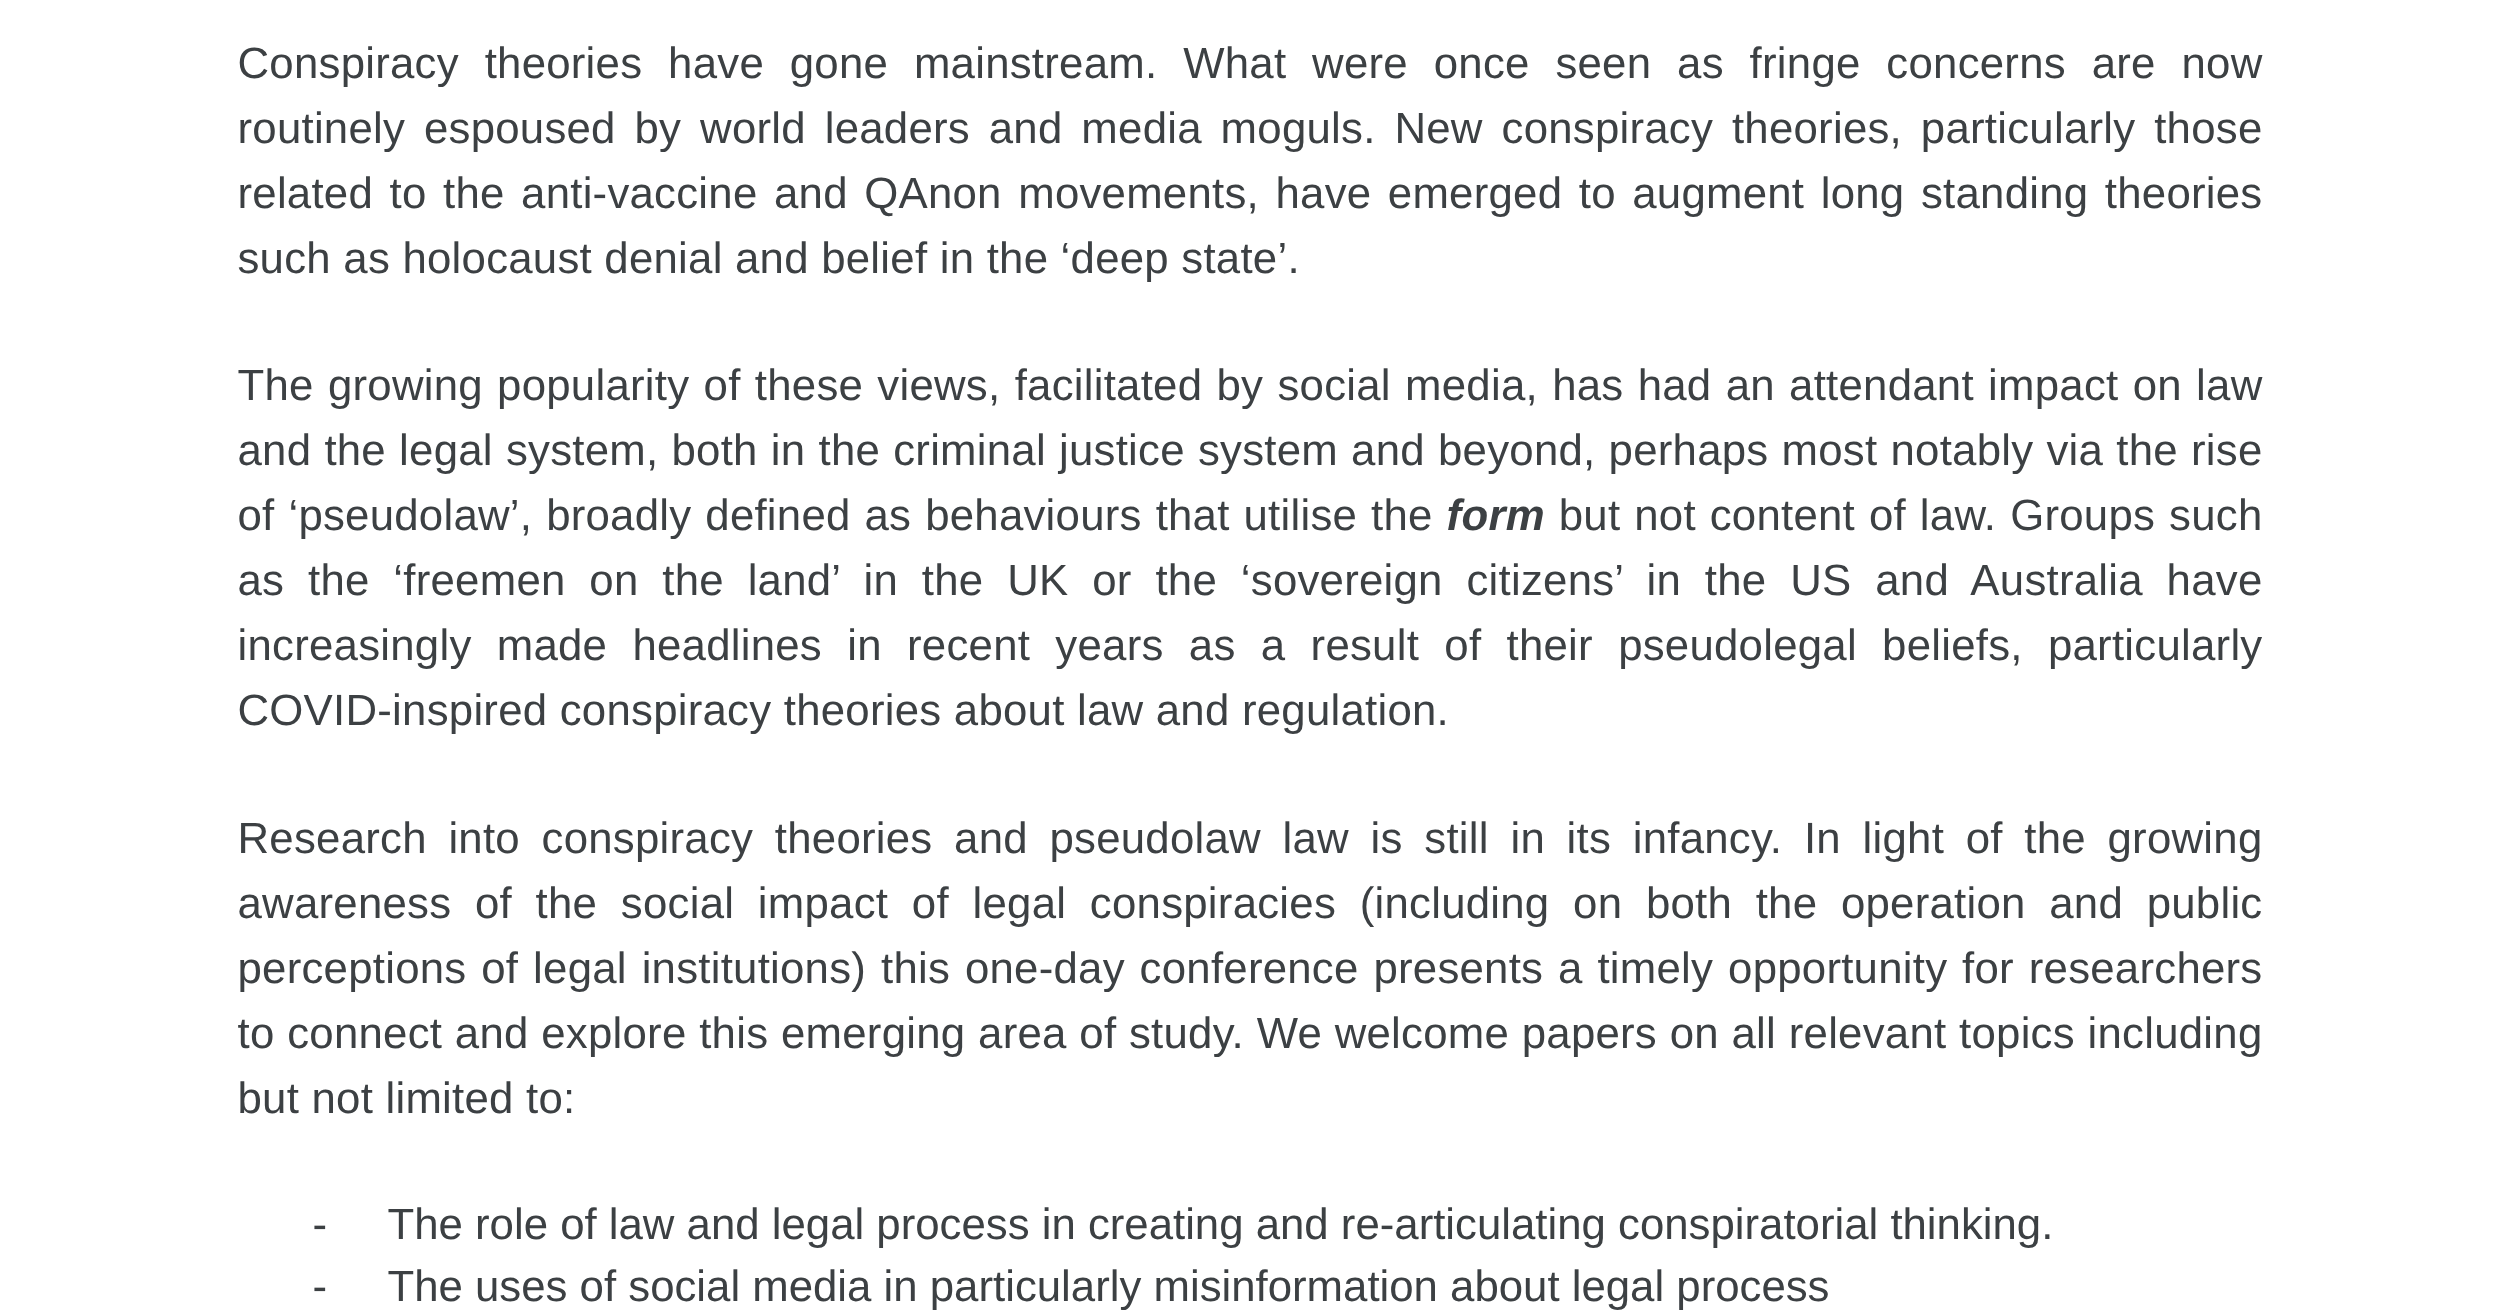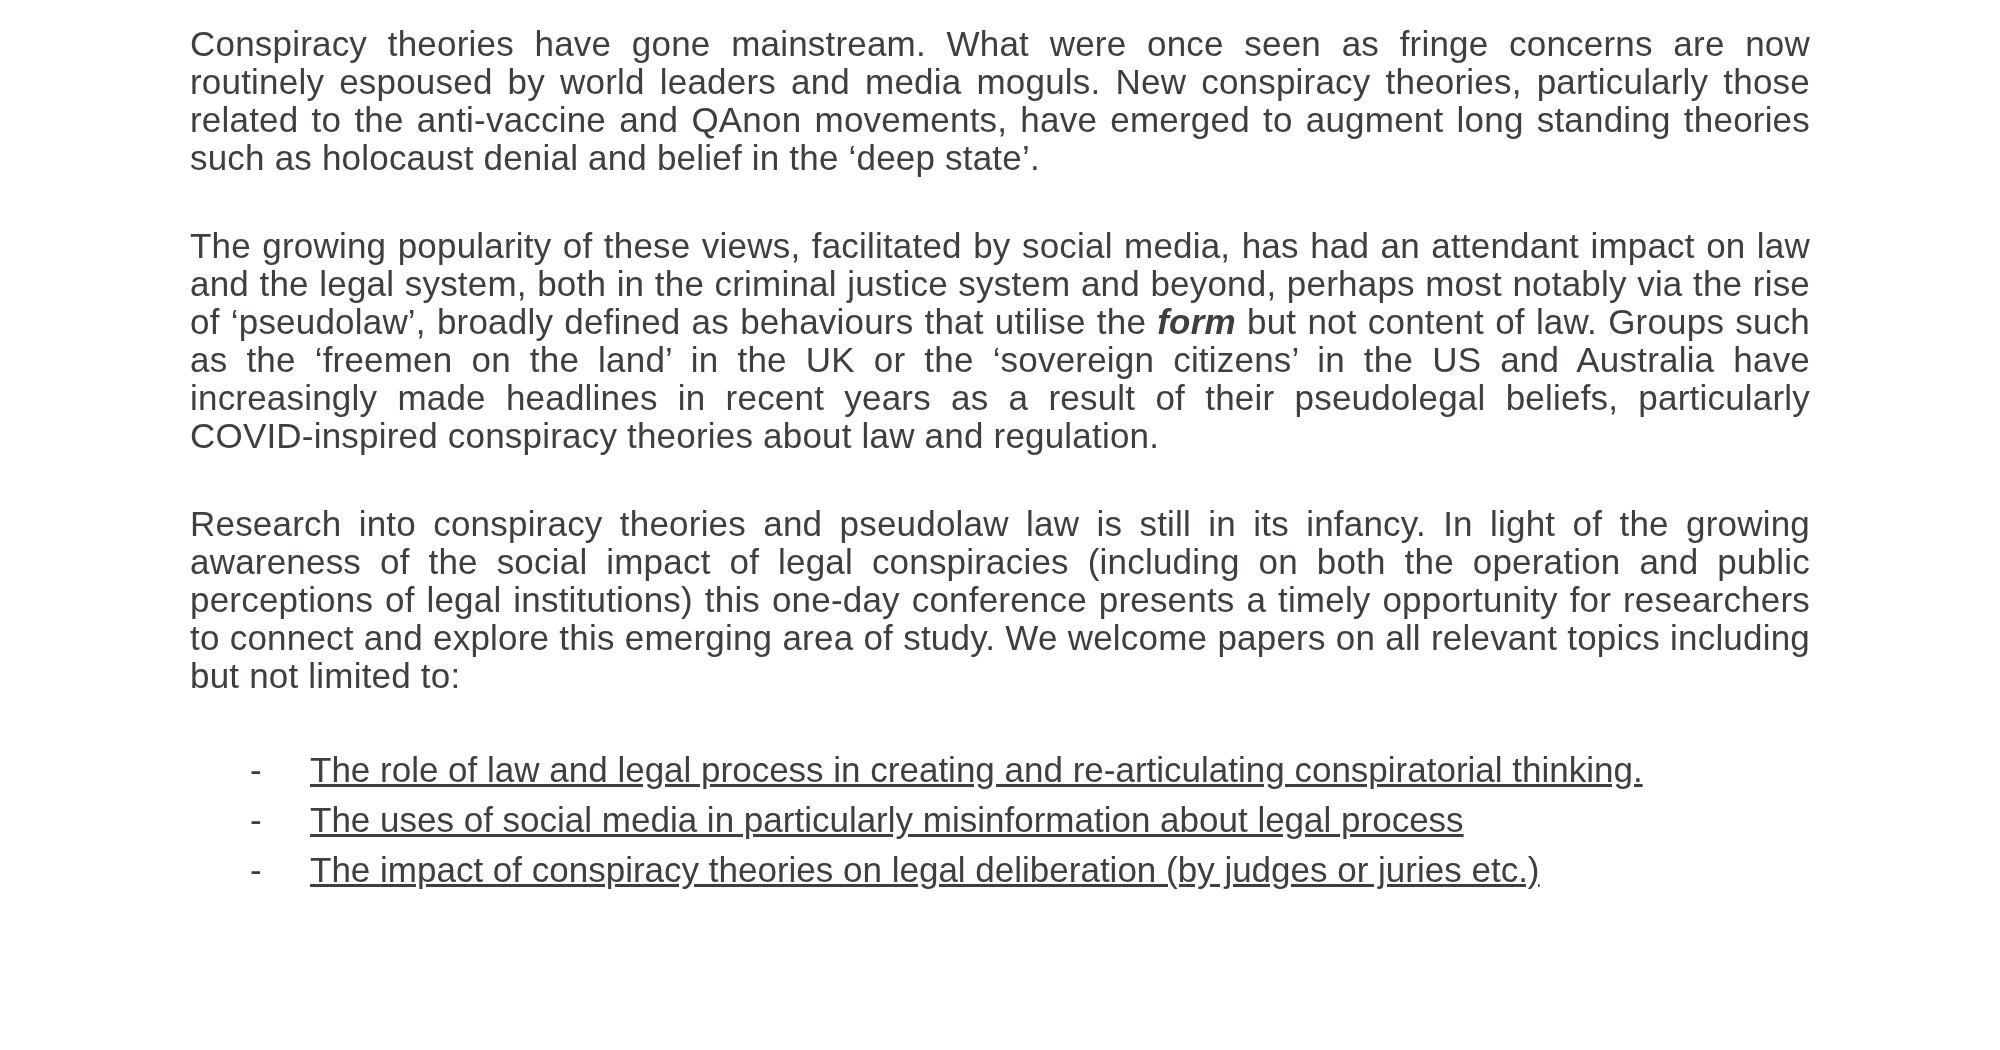--- a/index.html
+++ b/index.html
@@ -15,21 +15,21 @@
     color: #3c4043;
   }
   .page {
     padding: 25px 190px 0 190px;
     box-sizing: border-box;
     width: 2000px;
   }
   .para {
     margin: 0 0 50px 0;
     font-size: 35px;
-    line-height: 38px;
+    line-height: 52px;
     text-align: justify;
     text-justify: inter-word;
     letter-spacing: 0.2px;
   }
   .para em {
     font-style: italic;
     font-weight: bold;
   }
   .bullets {
     list-style: none;
@@ -41,21 +41,20 @@
     align-items: flex-start;
     font-size: 35px;
     line-height: 50px;
   }
   .bullet-marker {
     flex: 0 0 60px;
     width: 60px;
   }
   .bullet-text {
     flex: 1 1 auto;
-    text-decoration: underline;
   }
 </style>
 </head>
 <body>
 
 <main class="page">
 
   <p class="para"><span>Conspiracy theories have gone mainstream. What were once seen as fringe concerns are now routinely espoused by world leaders and media moguls. New conspiracy theories, particularly those related to the anti-vaccine and QAnon movements, have emerged to augment long standing theories such as holocaust denial and belief in the ‘deep state’.</span></p>
 
   <p class="para"><span>The growing popularity of these views, facilitated by social media, has had an attendant impact on law and the legal system, both in the criminal justice system and beyond, perhaps most notably via the rise of ‘pseudolaw’, broadly defined as behaviours that utilise the </span><em>form</em><span> but not content of law. Groups such as the ‘freemen on the land’ in the UK or the ‘sovereign citizens’ in the US and Australia have increasingly made headlines in recent years as a result of their pseudolegal beliefs, particularly COVID-inspired conspiracy theories about law and regulation.</span></p>

